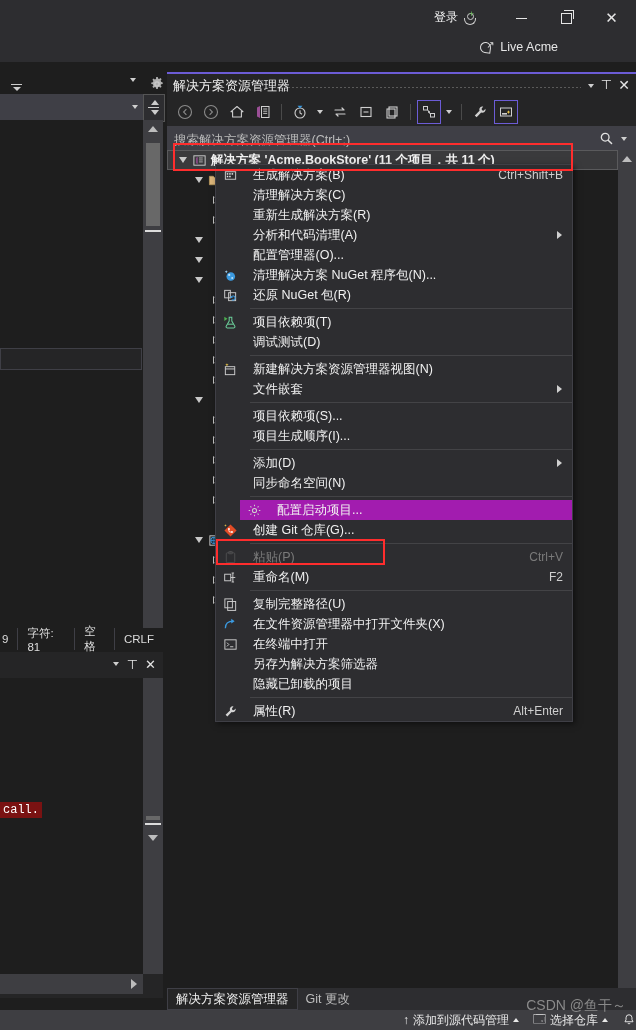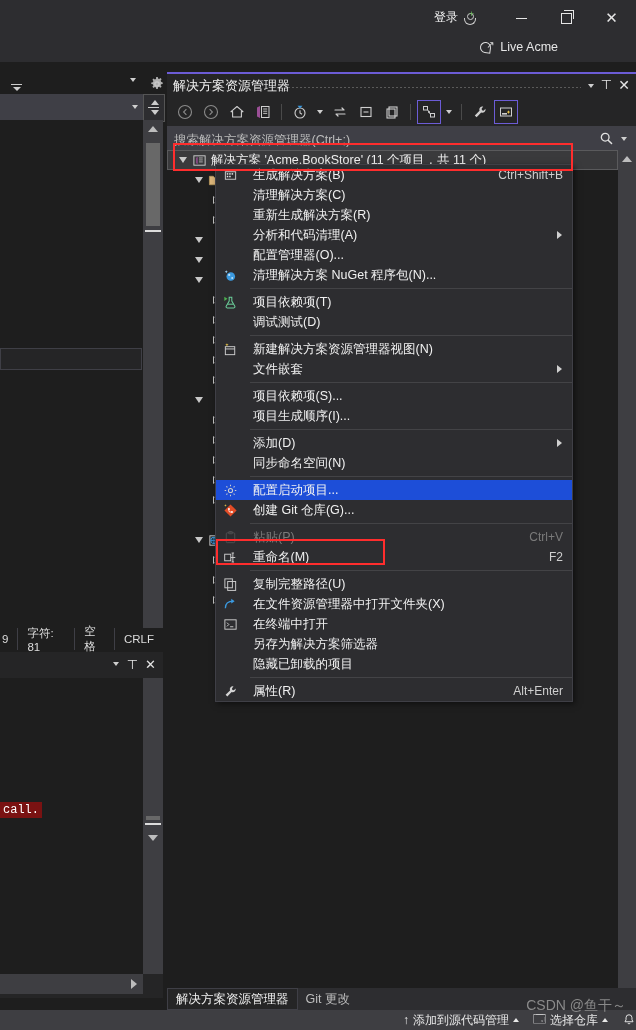--- a/index.html
+++ b/index.html
@@ -120,21 +120,21 @@
   .arrow-open{width:9px;height:7px;position:relative;}
   .arrow-open:before{content:"";position:absolute;left:0;top:0;width:0;height:0;border-left:4.5px solid transparent;border-right:4.5px solid transparent;border-top:6px solid #c8c8c8;}
   .ticon{width:18px;height:20px;display:flex;align-items:center;justify-content:center;flex:0 0 18px;margin-right:3px;}
   #se-vscroll{position:absolute;left:451px;top:78px;width:18px;height:912px;background:#3e3e42;}
   #se-vscroll .tri-up{position:absolute;left:4px;top:6px;width:0;height:0;border-left:5px solid transparent;border-right:5px solid transparent;border-bottom:6px solid #bdbdbd;}
 
   
   #ctxmenu{position:absolute;left:215px;top:164px;width:356px;background:#2d2d30;border:1px solid #3f3f46;z-index:40;
            box-shadow:2px 2px 6px rgba(0,0,0,.5);}
   .mi{height:20px;display:flex;align-items:center;position:relative;color:#f1f1f1;font-size:12.5px;white-space:nowrap;}
-  .mi.hi{background:#1d4ed8;}
+  .mi.hi{background:#a21caf;margin-left:24px;}
   .mi.dis{color:#7a7a7a;}
   .mi .ic{width:28px;height:20px;display:flex;align-items:center;justify-content:center;flex:0 0 28px;}
   .mi .lb{padding-left:9px;}
   .mi .sc{position:absolute;right:9px;font-size:12px;color:#cfcfcf;}
   .mi.dis .sc{color:#7a7a7a;}
   .mi .sub{position:absolute;right:10px;width:0;height:0;border-top:4px solid transparent;border-bottom:4px solid transparent;border-left:5px solid #d0d0d0;}
   .msep{height:1px;margin:3px 0 3px 34px;background:#434346;}
 
   
   .redbox{position:absolute;border:2px solid #ff2d2d;z-index:60;pointer-events:none;}
@@ -344,21 +344,21 @@
     <div id="se-search">
       <input type="text" placeholder="搜索解决方案资源管理器(Ctrl+;)" style="">
       <svg class="mag" width="15" height="15" viewBox="0 0 16 16">
         <circle cx="6.6" cy="6.6" r="4.1" fill="none" stroke="#e2e2e2" stroke-width="1.4"></circle>
         <path d="M9.8 9.8 13.4 13.4" stroke="#e2e2e2" stroke-width="1.6" stroke-linecap="round"></path>
       </svg>
       <span class="car caret-sm"></span>
     </div>
 
     <div id="se-tree">
-        <div class="trow sel" style="top: 0px;">
+        <div class="trow sel" style="top: 0px; font-weight: bold;">
           <span style="flex: 0 0 9px;"></span>
           <span class="tarrow">
             <span class="arrow-open"></span>
           </span>
           <span class="ticon">
             <svg width="15" height="15" viewBox="0 0 16 16">
               <rect x="2" y="3" width="12" height="10" fill="none" stroke="#cfcfcf" stroke-width="1"></rect>
               <path d="M4.5 5 6 4.3v7.4L4.5 11z" fill="#9b4f96"></path>
               <path d="M7.5 5.3h4M7.5 7.4h4M7.5 9.5h4" stroke="#bdbdbd" stroke-width="0.9"></path>
             </svg>
@@ -634,20 +634,31 @@
         <span class="ic">
           <svg width="15" height="15" viewBox="0 0 16 16">
             <circle cx="8.3" cy="9" r="4.6" fill="#3b9ae0"></circle>
             <circle cx="6.6" cy="7.4" r="1.2" fill="#bfe3fa"></circle>
             <circle cx="9.8" cy="10.6" r="1" fill="#bfe3fa"></circle>
             <path d="M3.5 2.4l.5 1.1 1.1.5-1.1.5-.5 1.1-.5-1.1L1.9 4l1.1-.5z" fill="#9fd5f5"></path>
           </svg>
         </span>
         <span class="lb">清理解决方案 NuGet 程序包(N)...</span>
       </div>
+      <div class="mi">
+        <span class="ic">
+          <svg width="15" height="15" viewBox="0 0 16 16">
+            <rect x="1.8" y="2.5" width="6" height="8" fill="none" stroke="#cfcfcf" stroke-width="1"></rect>
+            <rect x="6" y="5" width="7.5" height="8.5" fill="none" stroke="#cfcfcf" stroke-width="1"></rect>
+            <path d="M8.5 10.6a2.2 2.2 0 1 1 .8 1.8" stroke="#3b9ae0" stroke-width="1.1" fill="none"></path>
+            <path d="M8.2 8.6l.5 2 2-.4" fill="#3b9ae0"></path>
+          </svg>
+        </span>
+        <span class="lb">还原 NuGet 包(R)</span>
+      </div>
       <div class="msep"></div>
       <div class="mi">
         <span class="ic">
           <svg width="15" height="15" viewBox="0 0 16 16">
             <path d="M6.6 2.4v4L3.4 12a1.2 1.2 0 0 0 1 1.8h7.2a1.2 1.2 0 0 0 1-1.8L9.4 6.4v-4z" fill="none" stroke="#6ccf9a" stroke-width="1.1"></path>
             <path d="M5.2 9.8h5.6" stroke="#6ccf9a" stroke-width="1.1"></path>
             <path d="M1.4 1.8v4.6l3.4-2.3z" fill="#4caf50"></path>
           </svg>
         </span>
         <span class="lb">项目依赖项(T)</span>

